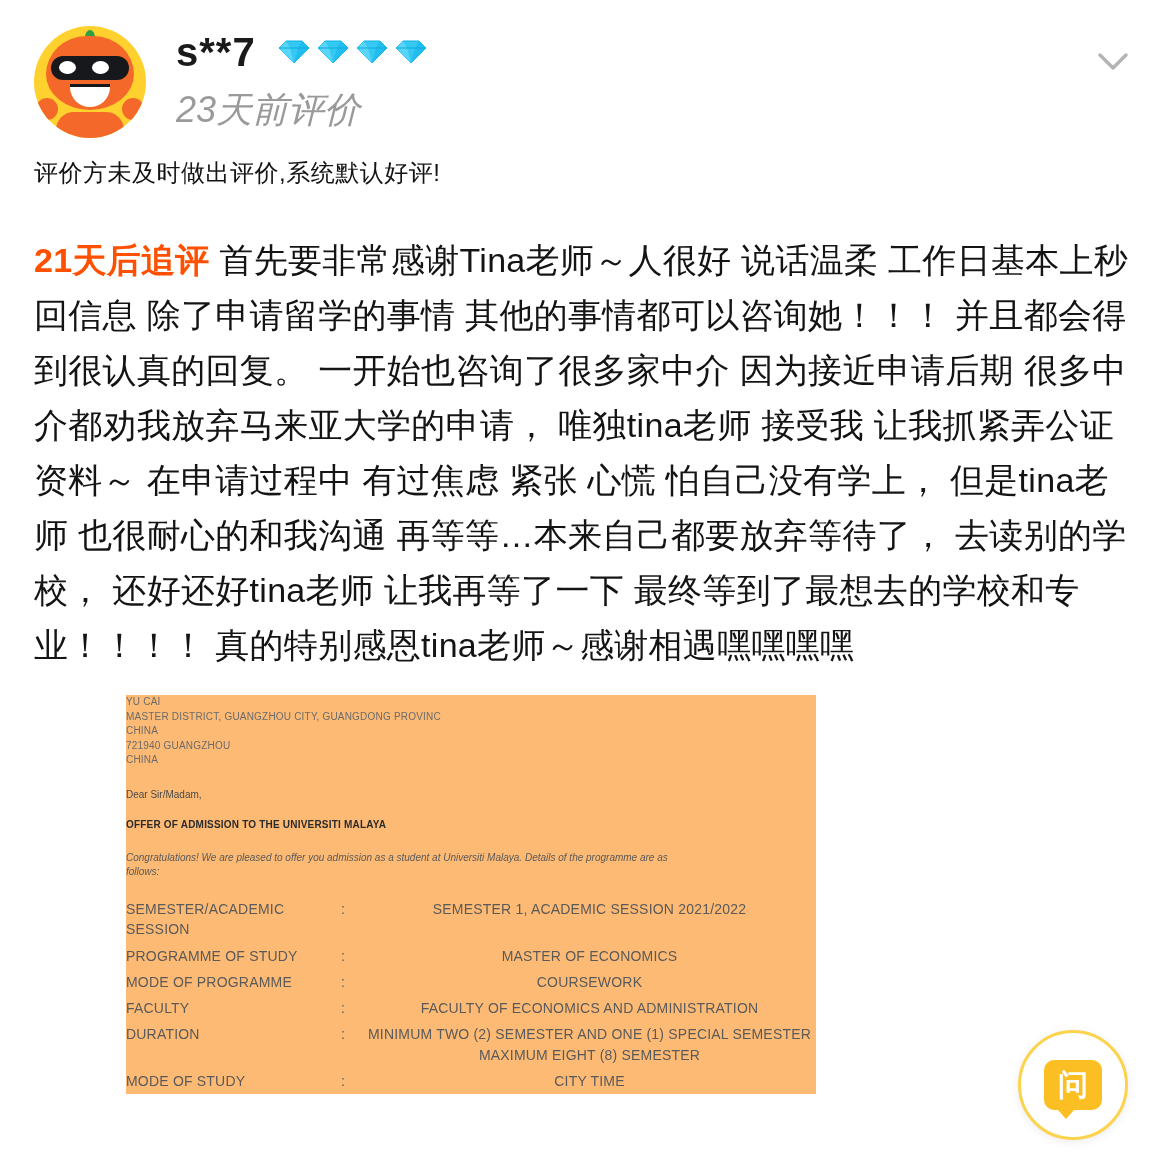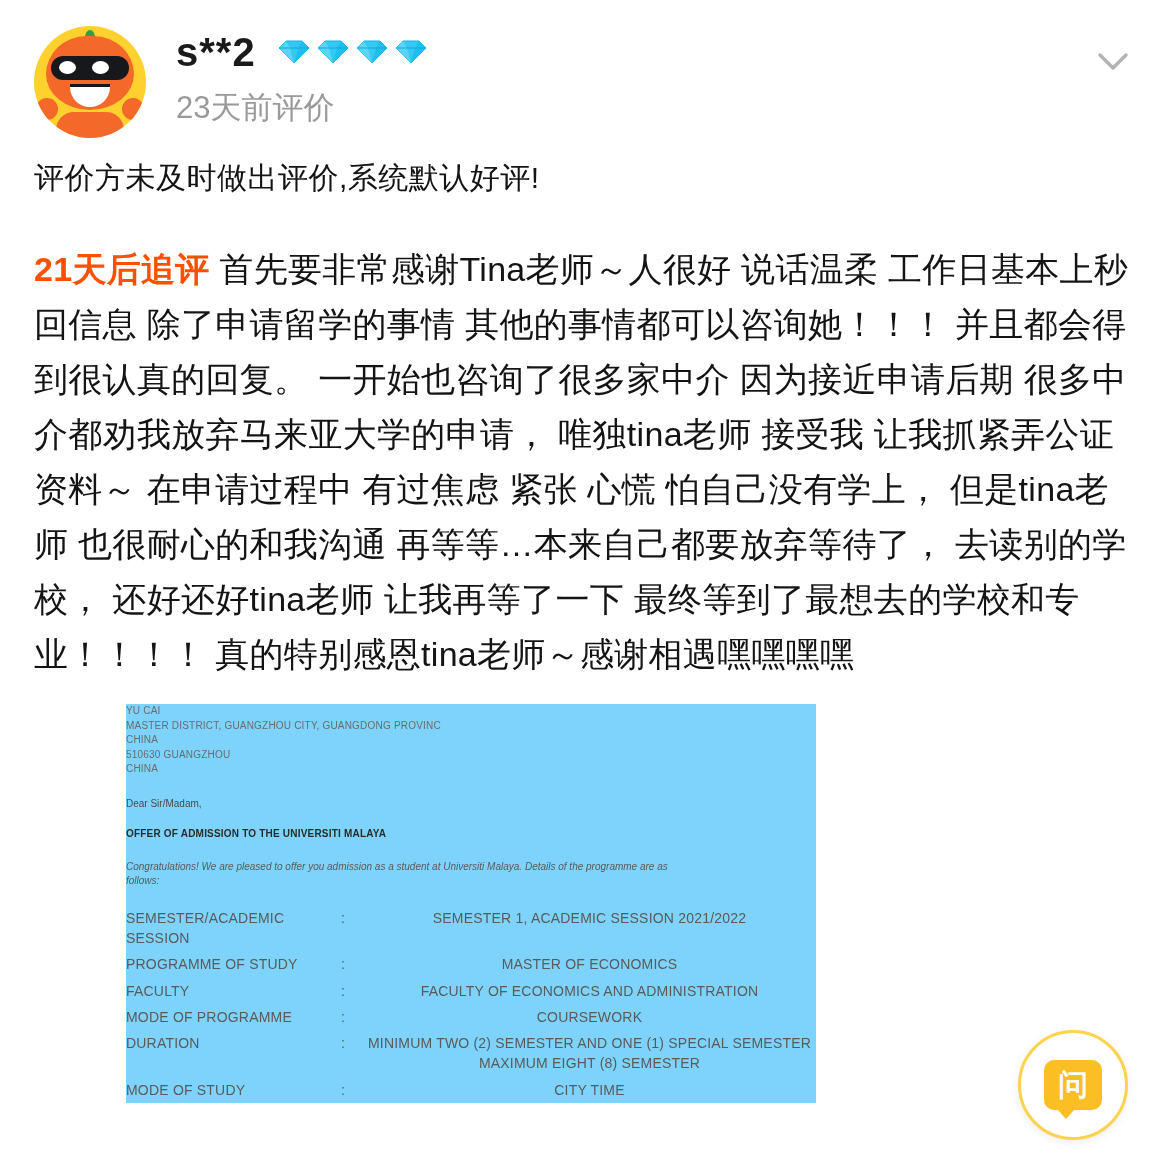--- a/index.html
+++ b/index.html
@@ -133,38 +133,39 @@
     margin-left: 8px;
   }
   .gem {
     width: 32px;
     height: 26px;
     position: relative;
   }
   .gem svg { display: block; }
   .review-date {
     margin-top: 20px;
-    font-size: 31px;
+    font-size: 36px;
     color: #9a9a9a;
     line-height: 1;
+    font-style: italic;
   }
   .chevron {
     position: absolute;
     right: 34px;
     top: 38px;
     width: 46px;
     height: 46px;
   }
 
   
   .content {
     padding: 10px 28px 0 34px;
   }
   .summary {
-    font-size: 30px;
+    font-size: 24px;
     color: #141414;
     font-weight: 500;
     line-height: 1.45;
     margin-top: 18px;
     letter-spacing: 0.5px;
   }
   .followup {
     margin-top: 42px;
     font-size: 34px;
     color: #141414;
@@ -174,21 +175,21 @@
   }
   .followup-tag {
     color: #ff5000;
     font-weight: bold;
   }
 
   
   .doc-wrap {
     margin: 22px 0 0 92px;
     width: 690px;
-    background: #7dd3fc;
+    background: #fdba74;
   }
   .doc {
     font-family: "Liberation Sans", sans-serif;
     color: #6b6b6b;
     font-size: 10px;
     line-height: 1.45;
     transform-origin: top left;
   }
   .doc .addr { margin-bottom: 20px; }
   .doc .addr div { letter-spacing: 0.2px; }
@@ -271,21 +272,21 @@
       <div class="claw r"></div>
       <div class="mask"></div>
       <div class="eye l"></div>
       <div class="eye r"></div>
       <div class="mouth"></div>
       <div class="body"></div>
     </div>
 
     <div class="user-block">
       <div class="user-line">
-        <div class="username">s**2</div>
+        <div class="username">s**7</div>
         <div class="gems">
           <span class="gem">
             <svg width="32" height="26" viewBox="0 0 32 26">
                 <path d="M8 2 H24 L31 9 L16 24 L1 9 Z" fill="#35c8f2" stroke="#0fb4e6" stroke-width="1"></path>
                 <path d="M8 2 L12 9 L16 24 L1 9 Z" fill="#59d6f7"></path>
                 <path d="M24 2 L20 9 L16 24 L31 9 Z" fill="#22bdef"></path>
                 <path d="M1 9 H31" stroke="#0aa9dd" stroke-width="1"></path>
               </svg>
           </span>
           <span class="gem">
@@ -330,47 +331,47 @@
     <div class="followup">
       <span class="followup-tag">21天后追评</span><span> 首先要非常感谢Tina老师～人很好 说话温柔 工作日基本上秒回信息 除了申请留学的事情 其他的事情都可以咨询她！！！ 并且都会得到很认真的回复。 一开始也咨询了很多家中介 因为接近申请后期 很多中介都劝我放弃马来亚大学的申请， 唯独tina老师 接受我 让我抓紧弄公证资料～ 在申请过程中 有过焦虑 紧张 心慌 怕自己没有学上， 但是tina老师 也很耐心的和我沟通 再等等…本来自己都要放弃等待了， 去读别的学校， 还好还好tina老师 让我再等了一下 最终等到了最想去的学校和专业！！！！ 真的特别感恩tina老师～感谢相遇嘿嘿嘿嘿</span>
     </div>
 
     <div class="doc-wrap">
       <div class="doc">
         <div class="addr">
           <div>YU CAI</div>
           <div>MASTER DISTRICT, GUANGZHOU CITY, GUANGDONG PROVINC</div>
           <div>CHINA</div>
-          <div>510630 GUANGZHOU</div>
+          <div>721940 GUANGZHOU</div>
           <div>CHINA</div>
         </div>
         <div class="salutation">Dear Sir/Madam,</div>
         <div class="subject">OFFER OF ADMISSION TO THE UNIVERSITI MALAYA</div>
         <div class="para">Congratulations! We are pleased to offer you admission as a student at Universiti Malaya. Details of the programme are as follows:</div>
         <table>
           <tbody>
               <tr>
             <td class="label">SEMESTER/ACADEMIC SESSION</td>
             <td class="colon">:</td>
             <td class="value">SEMESTER 1, ACADEMIC SESSION 2021/2022</td>
           </tr>
           <tr>
             <td class="label">PROGRAMME OF STUDY</td>
             <td class="colon">:</td>
             <td class="value">MASTER OF ECONOMICS</td>
           </tr>
           <tr>
+            <td class="label">MODE OF PROGRAMME</td>
+            <td class="colon">:</td>
+            <td class="value">COURSEWORK</td>
+          </tr>
+          <tr>
             <td class="label">FACULTY</td>
             <td class="colon">:</td>
             <td class="value">FACULTY OF ECONOMICS AND ADMINISTRATION</td>
-          </tr>
-          <tr>
-            <td class="label">MODE OF PROGRAMME</td>
-            <td class="colon">:</td>
-            <td class="value">COURSEWORK</td>
           </tr>
           <tr>
             <td class="label">DURATION</td>
             <td class="colon">:</td>
             <td class="value" style="white-space:pre-line">MINIMUM TWO (2) SEMESTER AND ONE (1) SPECIAL SEMESTER
 MAXIMUM EIGHT (8) SEMESTER</td>
           </tr>
           <tr>
             <td class="label">MODE OF STUDY</td>
             <td class="colon">:</td>

